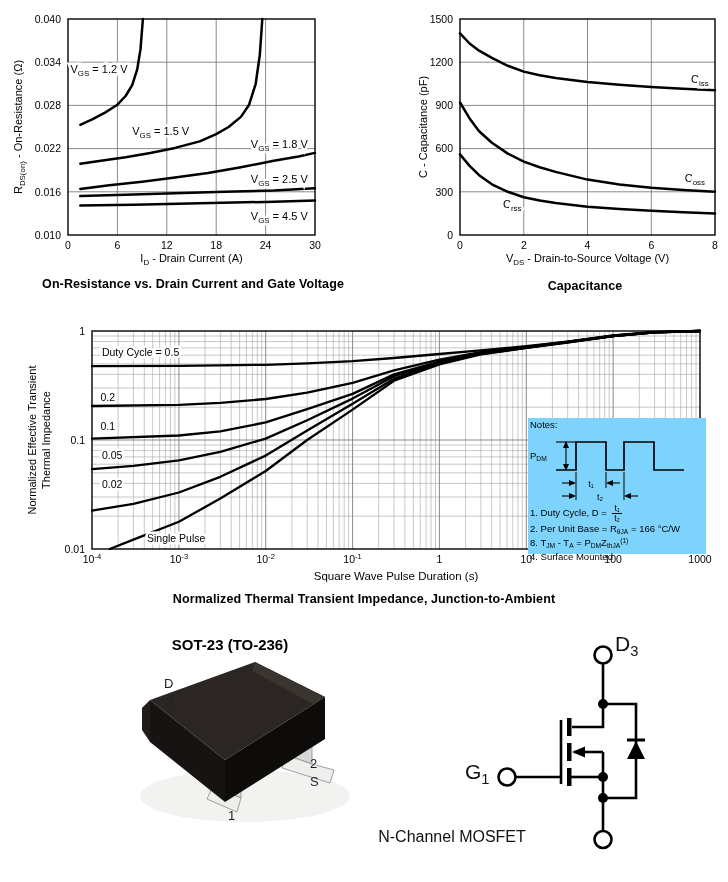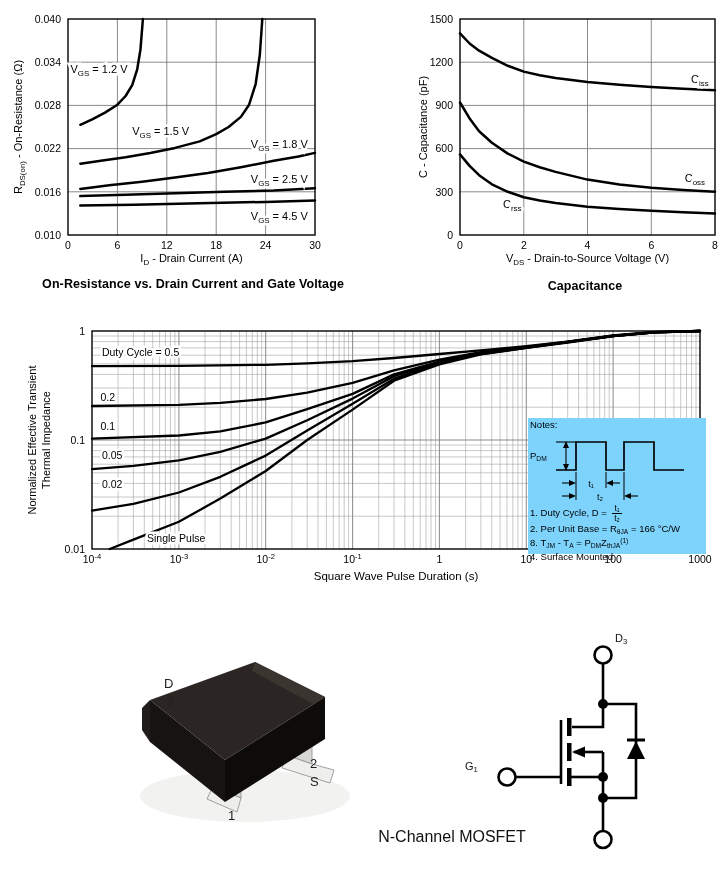--- a/index.html
+++ b/index.html
@@ -16,21 +16,21 @@
   #notes-inset .note-line{white-space:nowrap;}
   .frac{display:inline-block;text-align:center;vertical-align:-0.6em;line-height:1.05;font-size:8.5px;margin-left:3px;}
   .fnum{display:block;border-bottom:1px solid #000;padding:0 2px;}
   .fden{display:block;}
   
   #package{position:absolute;left:100px;top:636px;width:270px;height:246px;}
   #package .pkg-title{position:absolute;left:0;top:0;width:260px;text-align:center;font-weight:bold;font-size:15px;}
   .pkg-label{position:absolute;font-size:13px;color:#222;}
   
   #schematic{position:absolute;left:455px;top:628px;width:260px;height:254px;}
-  .term-label{position:absolute;font-size:11px;color:#111;}
+  .term-label{position:absolute;font-size:21px;color:#111;}
   #schematic-caption{position:absolute;left:352px;top:828px;width:200px;text-align:center;font-size:16px;color:#111;}
 </style>
 </head>
 <body>
 
 <div id="page">
 
   <svg id="chart-rdson" class="abs" style="left:0;top:0;" width="364" height="270">
       <line x1="117.4" y1="19" x2="117.4" y2="235" stroke="#7d7d7d" stroke-width="0.9"></line>
       <line x1="166.8" y1="19" x2="166.8" y2="235" stroke="#7d7d7d" stroke-width="0.9"></line>
@@ -232,22 +232,24 @@
         <text x="68" y="67.5" text-anchor="middle" font-size="9">t₂</text>
       </svg>
     </div>
     <div class="note-line"><span>1. Duty Cycle, D = </span><span class="frac"><span class="fnum">t₁</span><span class="fden">t₂</span></span></div>
     <div class="note-line"><span>2. Per Unit Base = R</span><span class="seg-sub">θJA</span><span> = 166 °C/W</span></div>
     <div class="note-line"><span>8. T</span><span class="seg-sub">JM</span><span> - T</span><span class="seg-sub">A</span><span> = P</span><span class="seg-sub">DM</span><span>Z</span><span class="seg-sub">thJA</span><span class="seg-sup">(1)</span></div>
     <div class="note-line"><span>4. Surface Mounted</span></div>
   </div>
 
   <div class="axis-caption" style="left:92px;top:570px;width:608px;">Square Wave Pulse Duration (s)</div>
+  <div class="chart-title" style="left:0;top:592px;width:728px;">Normalized Thermal Transient Impedance, Junction-to-Ambient</div>
 
   <div id="package">
+    <div class="pkg-title">SOT-23 (TO-236)</div>
     <svg class="abs" style="left:0;top:10px;" width="270" height="236">
       <ellipse cx="145" cy="150" rx="105" ry="26" fill="#f2f2f0"></ellipse>
       <polygon points="86,46 104,38 110,52 92,60" fill="#c6c6c4" stroke="#8a8a88" stroke-width="0.8"></polygon>
       <polygon points="113,117 141,129 141,152 113,140" fill="#d7d7d5" stroke="#8a8a88" stroke-width="0.8"></polygon>
       <polygon points="113,140 141,152 137,166 107,153" fill="#eeeeec" stroke="#8a8a88" stroke-width="0.8"></polygon>
       <polygon points="186,86 212,95 212,118 186,109" fill="#d7d7d5" stroke="#8a8a88" stroke-width="0.8"></polygon>
       <polygon points="186,109 212,118 234,124 230,137 182,122" fill="#eeeeec" stroke="#8a8a88" stroke-width="0.8"></polygon>
       <polygon points="50,54 155,16 225,51 125,114" fill="#2b2623"></polygon>
       <polygon points="155,16 225,51 213,58 152,25" fill="#3b352f"></polygon>
       <polygon points="50,54 125,114 125,156 50,96" fill="#171312"></polygon>

